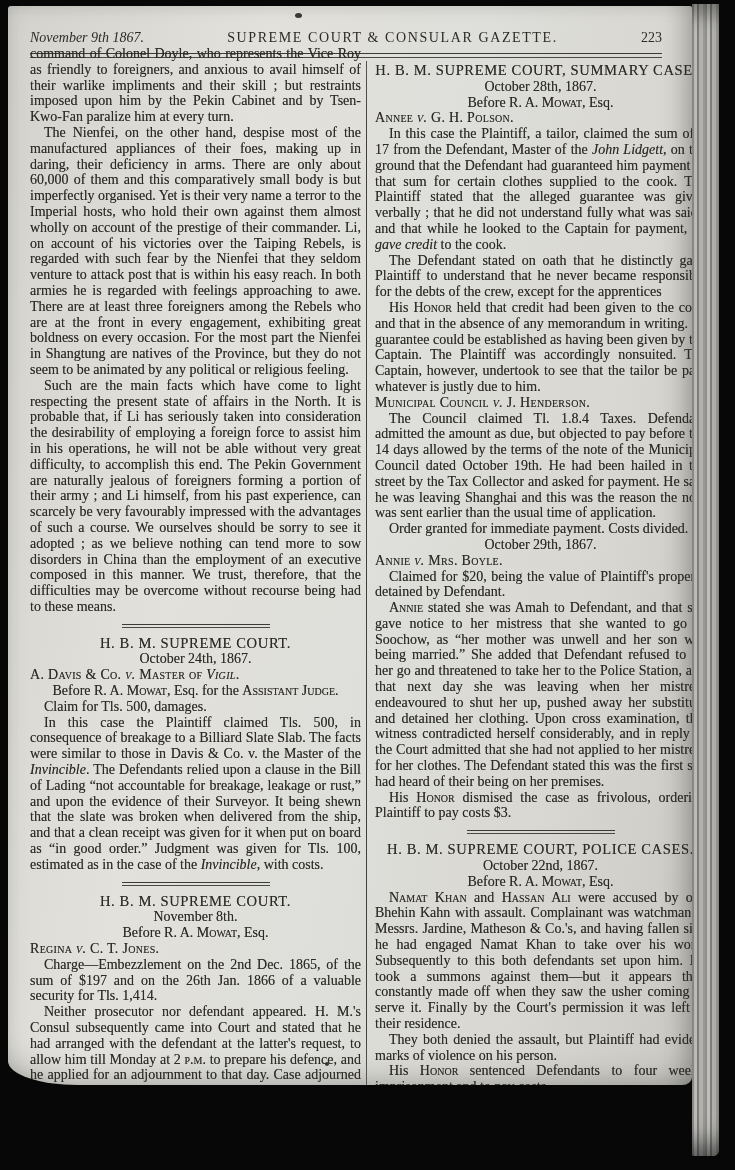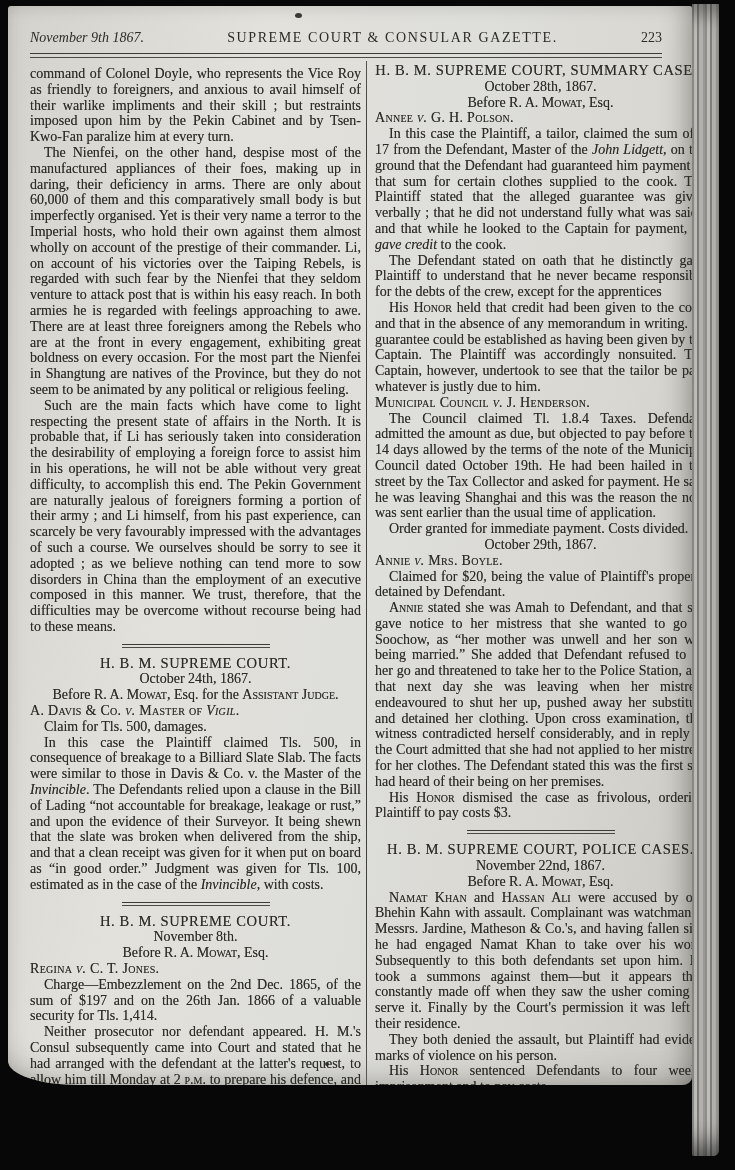--- a/index.html
+++ b/index.html
@@ -20,21 +20,21 @@
   .header{position:absolute;left:22px;top:24px;width:632px;display:flex;align-items:baseline;}
   .h-date{font-style:italic;font-size:14px;white-space:nowrap;}
   .h-title{flex:1;text-align:center;font-size:14px;letter-spacing:1.6px;white-space:nowrap;}
   .h-page{font-size:14px;white-space:nowrap;}
   .header-rule{position:absolute;left:22px;top:47px;width:632px;height:3px;
     border-top:1.5px solid #3c3b35;border-bottom:1px solid #4a4942;}
   .vrule{position:absolute;left:358px;top:55px;width:1px;height:1052px;
     background:linear-gradient(#55544d,#3f3e38 8%,#3f3e38 92%,#6a685f);}
   .col{position:absolute;font-size:14px;line-height:15.8px;
     text-shadow:0 0 .5px rgba(44,43,37,.55);}
-  .col-left{left:22px;top:60px;width:331px;}
+  .col-left{left:22px;top:40px;width:331px;}
   .col-right{left:367px;top:54px;width:331px;}
   .blk{margin:0;}
   .p{text-align:justify;}
   .p.indent{text-indent:14px;}
   .h{text-align:center;font-size:14.6px;letter-spacing:.6px;margin-top:3px;}
   .date{text-align:center;}
   .byline{text-align:center;}
   .case{text-align:left;font-variant:small-caps;letter-spacing:.3px;}
   .sc{font-variant:small-caps;}
   .divider{width:148px;height:2px;margin:9px auto 8px;
@@ -55,22 +55,22 @@
     </div>
     <div class="header-rule"></div>
     <div class="vrule"></div>
     <div class="col col-left">
         <div class="blk p">command of Colonel Doyle, who represents the Vice Roy as friendly to foreigners, and anxious to avail himself of their warlike impliments and their skill ; but restraints imposed upon him by the Pekin Cabinet and by Tsen-Kwo-Fan paralize him at every turn.</div>
         <div class="blk p indent">The Nienfei, on the other hand, despise most of the manufactured appliances of their foes, making up in daring, their deficiency in arms. There are only about 60,000 of them and this comparatively small body is but imperfectly organised. Yet is their very name a terror to the Imperial hosts, who hold their own against them almost wholly on account of the prestige of their commander. Li, on account of his victories over the Taiping Rebels, is regarded with such fear by the Nienfei that they seldom venture to attack post that is within his easy reach. In both armies he is regarded with feelings approaching to awe. There are at least three foreigners among the Rebels who are at the front in every engagement, exhibiting great boldness on every occasion. For the most part the Nienfei in Shangtung are natives of the Province, but they do not seem to be animated by any political or religious feeling.</div>
         <div class="blk p indent">Such are the main facts which have come to light respecting the present state of affairs in the North. It is probable that, if Li has seriously taken into consideration the desirability of employing a foreign force to assist him in his operations, he will not be able without very great difficulty, to accomplish this end. The Pekin Government are naturally jealous of foreigners forming a portion of their army ; and Li himself, from his past experience, can scarcely be very favourably impressed with the advantages of such a course. We ourselves should be sorry to see it adopted ; as we believe nothing can tend more to sow disorders in China than the employment of an executive composed in this manner. We trust, therefore, that the difficulties may be overcome without recourse being had to these means.</div>
         <div class="blk divider"></div>
         <div class="blk h">H. B. M. SUPREME COURT.</div>
         <div class="blk date">October 24th, 1867.</div>
+        <div class="blk case">A. Davis &amp; Co. <i>v.</i> Master of <i>Vigil</i>.</div>
         <div class="blk byline">Before R. A. <span class="sc">Mowat</span>, Esq. for the <span class="sc">Assistant Judge</span>.</div>
-        <div class="blk case">A. Davis &amp; Co. <i>v.</i> Master of <i>Vigil</i>.</div>
         <div class="blk p indent">Claim for Tls. 500, damages.</div>
         <div class="blk p indent">In this case the Plaintiff claimed Tls. 500, in consequence of breakage to a Billiard Slate Slab. The facts were similar to those in Davis &amp; Co. v. the Master of the <i>Invincible</i>. The Defendants relied upon a clause in the Bill of Lading “not accountable for breakage, leakage or rust,” and upon the evidence of their Surveyor. It being shewn that the slate was broken when delivered from the ship, and that a clean receipt was given for it when put on board as “in good order.” Judgment was given for Tls. 100, estimated as in the case of the <i>Invincible</i>, with costs.</div>
         <div class="blk divider"></div>
         <div class="blk h">H. B. M. SUPREME COURT.</div>
         <div class="blk date">November 8th.</div>
         <div class="blk byline">Before R. A. <span class="sc">Mowat</span>, Esq.</div>
         <div class="blk case">Regina <i>v.</i> C. T. Jones.</div>
         <div class="blk p indent">Charge—Embezzlement on the 2nd Dec. 1865, of the sum of $197 and on the 26th Jan. 1866 of a valuable security for Tls. 1,414.</div>
         <div class="blk p indent">Neither prosecutor nor defendant appeared. H. M.'s Consul subsequently came into Court and stated that he had arranged with the defendant at the latter's request, to allow him till Monday at 2 <span class="sc">p.m.</span> to prepare his defence, and he applied for an adjournment to that day. Case adjourned accordingly.</div>
       </div>
@@ -85,21 +85,21 @@
         <div class="blk case">Municipal Council <i>v.</i> J. Henderson.</div>
         <div class="blk p indent">The Council claimed Tl. 1.8.4 Taxes. Defendant admitted the amount as due, but objected to pay before the 14 days allowed by the terms of the note of the Municipal Council dated October 19th. He had been hailed in the street by the Tax Collector and asked for payment. He said he was leaving Shanghai and this was the reason the note was sent earlier than the usual time of application.</div>
         <div class="blk p indent">Order granted for immediate payment. Costs divided.</div>
         <div class="blk date">October 29th, 1867.</div>
         <div class="blk case">Annie <i>v.</i> Mrs. Boyle.</div>
         <div class="blk p indent">Claimed for $20, being the value of Plaintiff's property detained by Defendant.</div>
         <div class="blk p indent"><span class="sc">Annie</span> stated she was Amah to Defendant, and that she gave notice to her mistress that she wanted to go to Soochow, as “her mother was unwell and her son was being married.” She added that Defendant refused to let her go and threatened to take her to the Police Station, and that next day she was leaving when her mistress endeavoured to shut her up, pushed away her substitute and detained her clothing. Upon cross examination, this witness contradicted herself considerably, and in reply to the Court admitted that she had not applied to her mistress for her clothes. The Defendant stated this was the first she had heard of their being on her premises.</div>
         <div class="blk p indent">His <span class="sc">Honor</span> dismised the case as frivolous, ordering Plaintiff to pay costs $3.</div>
         <div class="blk divider"></div>
         <div class="blk h">H. B. M. SUPREME COURT, POLICE CASES.</div>
-        <div class="blk date">November 22nd, 1867.</div>
+        <div class="blk date">October 22nd, 1867.</div>
         <div class="blk byline">Before R. A. <span class="sc">Mowat</span>, Esq.</div>
         <div class="blk p indent"><span class="sc">Namat Khan</span> and <span class="sc">Hassan Ali</span> were accused by one Bhehin Kahn with assault. Complainant was watchman at Messrs. Jardine, Matheson &amp; Co.'s, and having fallen sick he had engaged Namat Khan to take over his work. Subsequently to this both defendants set upon him. He took a summons against them—but it appears they constantly made off when they saw the usher coming to serve it. Finally by the Court's permission it was left at their residence.</div>
         <div class="blk p indent">They both denied the assault, but Plaintiff had evident marks of violence on his person.</div>
         <div class="blk p indent">His <span class="sc">Honor</span> sentenced Defendants to four week's imprisonment and to pay costs.</div>
         <div class="blk date">October 23rd.</div>
         <div class="blk p indent"><span class="sc">Joseph Hurley</span>, inmate of the Sailor's Home, was charged with being drunk and disorderly. Sergt. Duncan stated that he found the Prisoner stripped in the Hongque Road in the midst of a lot of people and fighting.</div>
       </div>
   </div>
 </div>
 

